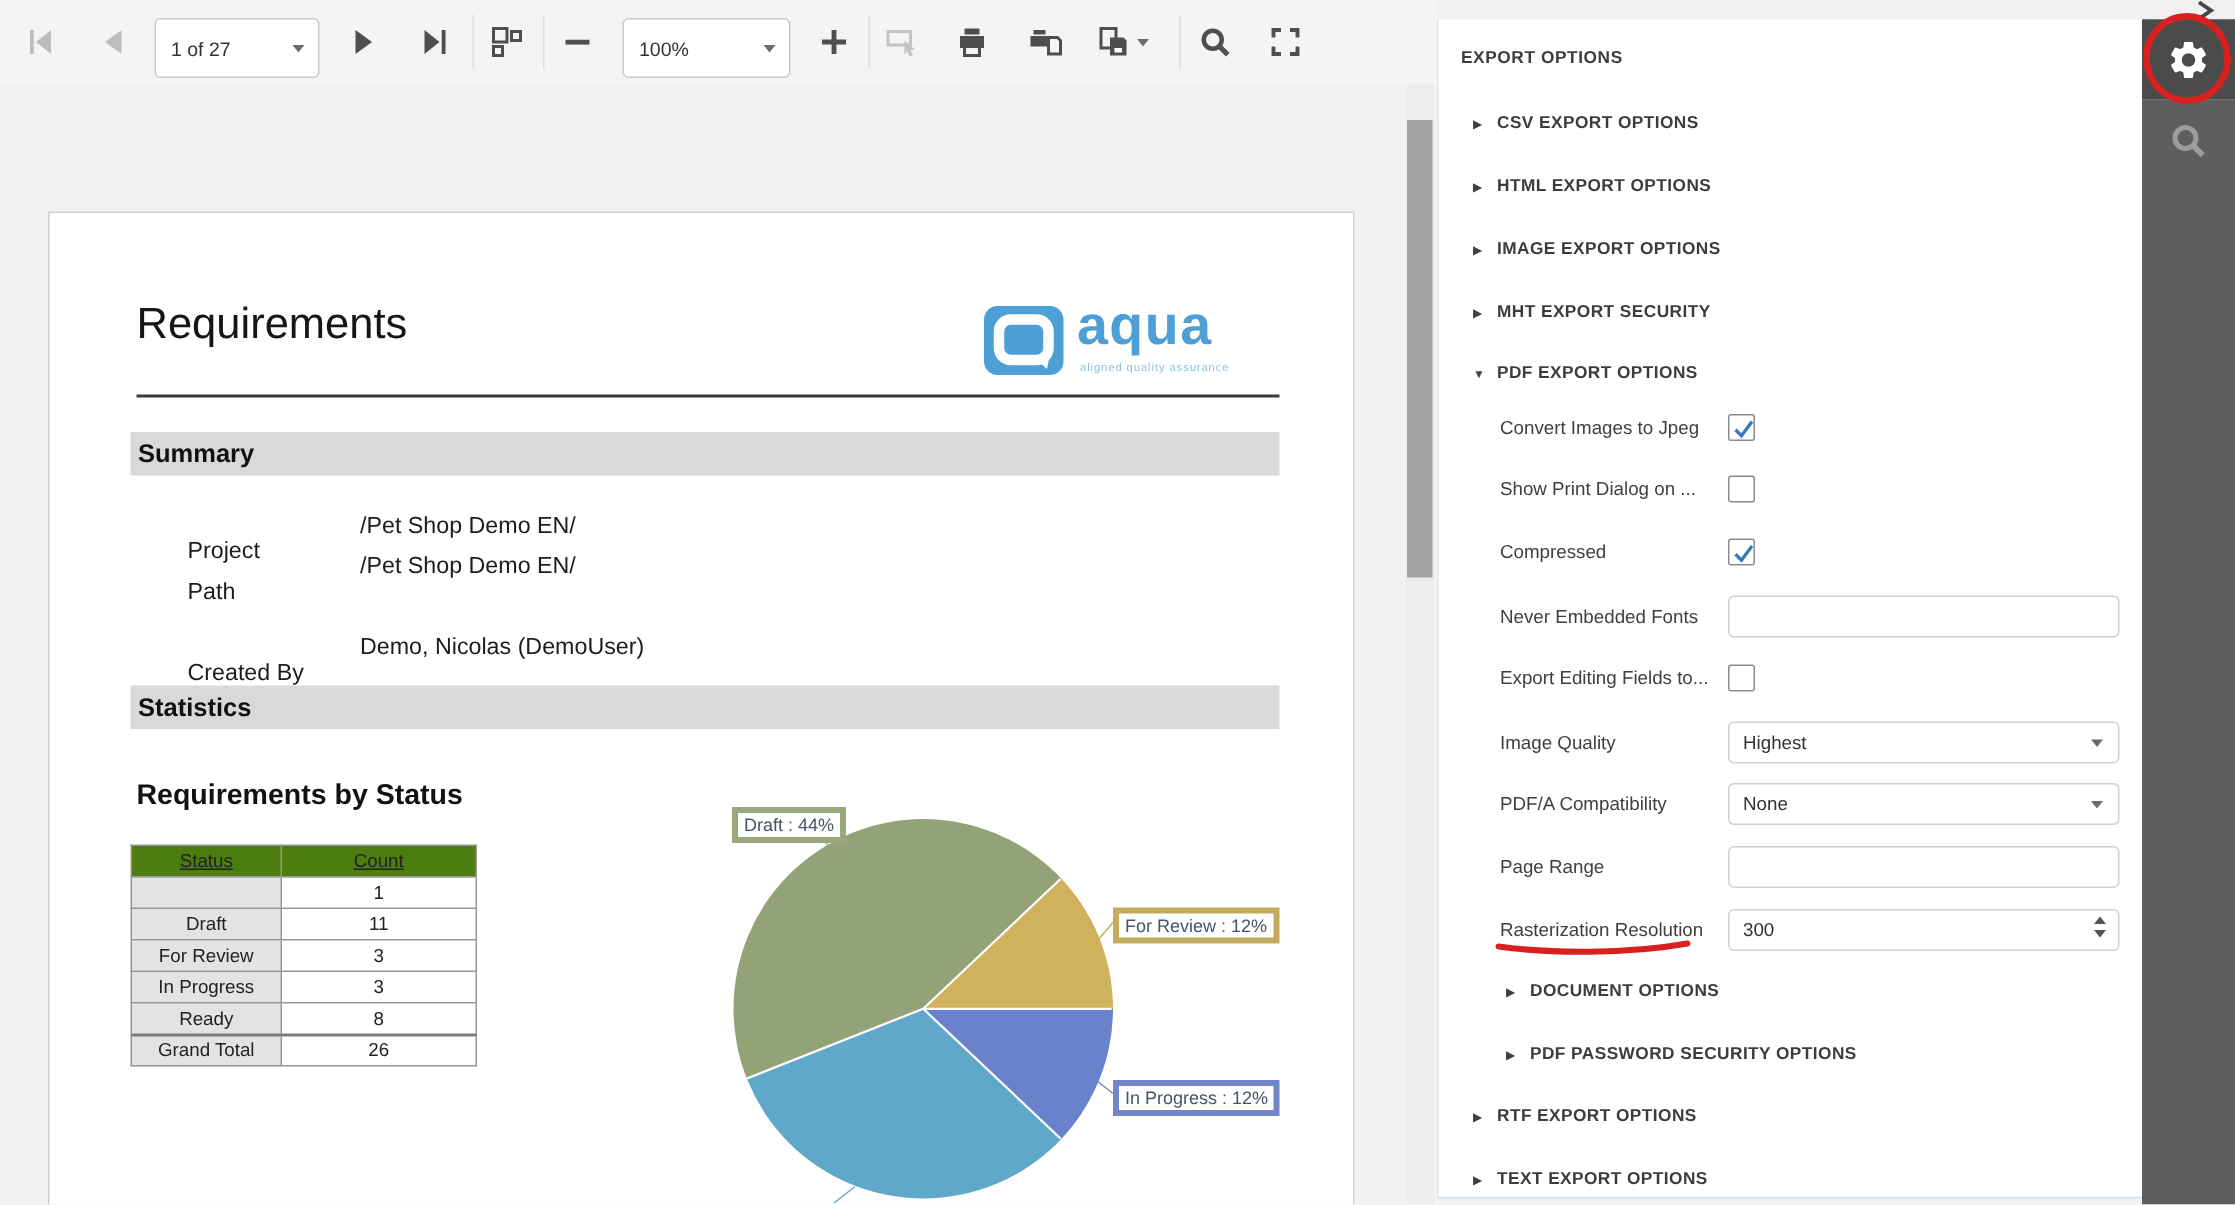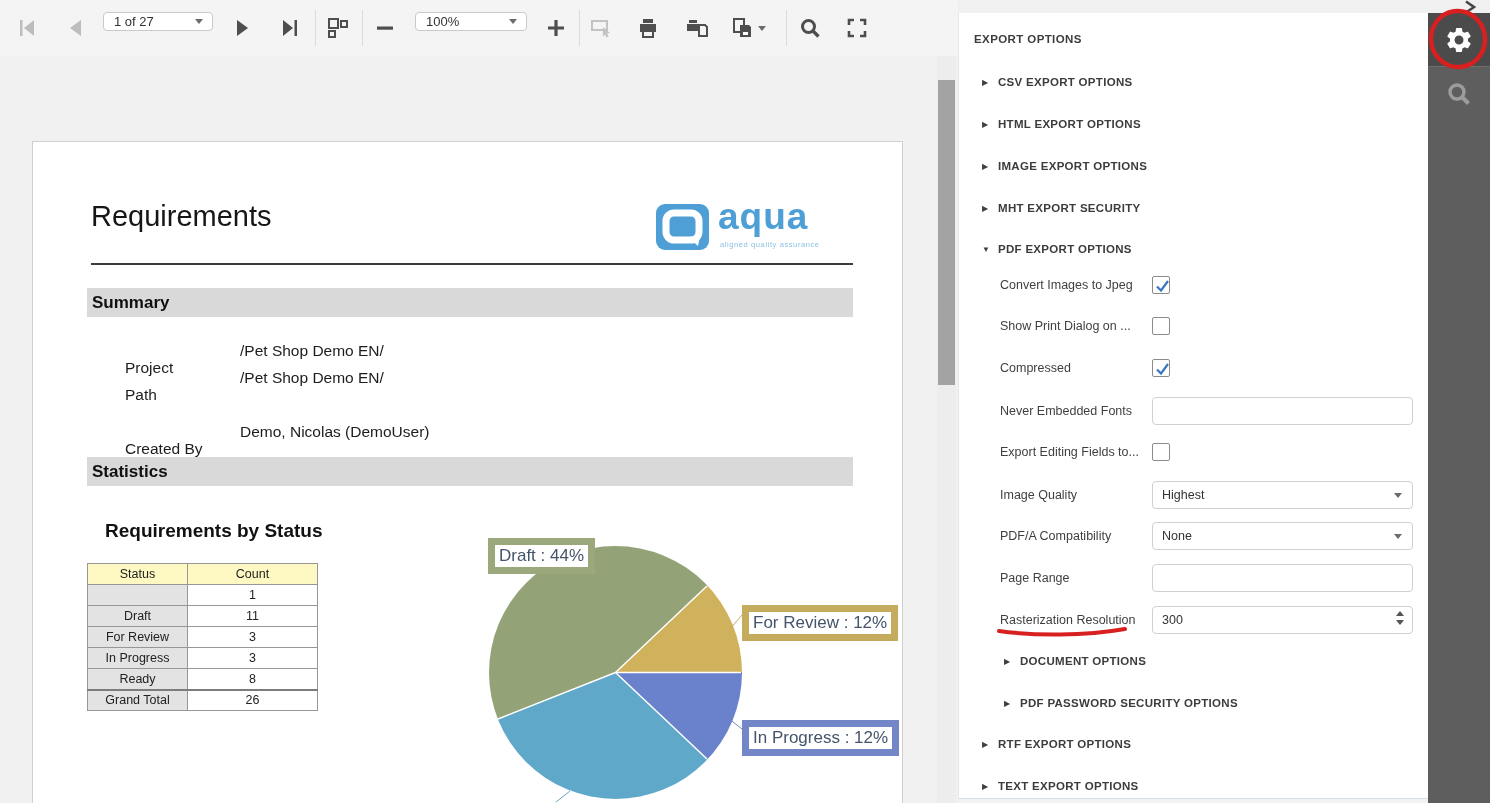--- a/index.html
+++ b/index.html
@@ -4,52 +4,52 @@
 <style>
   * { margin:0; padding:0; box-sizing:border-box; }
   html,body { width:1490px; height:803px; overflow:hidden;
     font-family:"Liberation Sans", sans-serif; background:#f2f2f2; }
   #stage { position:relative; width:1490px; height:803px; }
 
   
   .toolbar { position:absolute; left:0; top:0; width:958px; height:56px; background:#f4f4f4; }
   .tb-btn { position:absolute; top:8px; width:40px; height:40px; display:flex; align-items:center; justify-content:center; border-radius:3px; cursor:pointer; }
   .tb-sep { position:absolute; top:10px; width:1px; height:36px; background:#dcdcdc; }
-  .tb-select { position:absolute; top:12px; height:19px; background:#fff; border:1px solid #c9c9c9; border-radius:4px; display:flex; align-items:center; padding:0 10px; font-size:13px; color:#333; cursor:pointer; }
+  .tb-select { position:absolute; top:12px; height:40px; background:#fff; border:1px solid #c9c9c9; border-radius:4px; display:flex; align-items:center; padding:0 10px; font-size:13px; color:#333; cursor:pointer; }
   .tb-select .sel-caret { position:absolute; right:9px; }
   .caret-down { width:0; height:0; border-left:4px solid transparent; border-right:4px solid transparent; border-top:5px solid #6b6b6b; display:inline-block; }
 
   
   .viewer { position:absolute; left:0; top:56px; width:937px; height:747px; background:#f1f1f1; }
   .scrollbar { position:absolute; left:937px; top:56px; width:19px; height:747px; background:#ededed; }
   .scroll-thumb { position:absolute; left:1px; top:24px; width:17px; height:305px; background:#a3a3a3; }
 
   .page { position:absolute; left:32px; top:85px; width:871px; height:717px; background:#fff; border:1px solid #cfcfcf; overflow:hidden; }
   .rpt-title { position:absolute; left:58px; top:58px; font-size:29px; color:#161616; }
   .logo { position:absolute; left:623px; top:62px; width:200px; height:46px; }
   .logo-sq { position:absolute; left:0; top:0; width:53px; height:46px; border-radius:9px; }
   .logo-word { position:absolute; left:62px; top:-8px; font-size:37px; font-weight:bold; letter-spacing:1px; }
   .logo-tag { position:absolute; left:64px; top:36px; font-size:7.5px; letter-spacing:.6px; }
   .title-rule { position:absolute; left:58px; top:121px; width:762px; height:2px; background:#3a3a3a; }
 
   .sec-bar { position:absolute; left:54px; width:766px; height:29px; background:#d9d9d9; display:flex; align-items:center; padding-left:5px; font-size:17px; font-weight:bold; color:#101010; }
   .sum-row { position:absolute; left:92px; height:27px; font-size:15.5px; color:#1c1c1c; display:flex; align-items:center; }
   .sum-row .lab { width:115px;margin-top:34px; }
 
-  .chart-title { position:absolute; left:58px; top:378px; font-size:19px; font-weight:bold; color:#111;margin-left:14px; }
+  .chart-title { position:absolute; left:58px; top:378px; font-size:19px; font-weight:bold; color:#111; }
   table.status { position:absolute; left:54px; top:421px; border-collapse:collapse; font-size:12.5px; color:#222; }
   table.status td, table.status th { border:1px solid #979797; text-align:center; height:21px; font-weight:normal; }
   table.status .c-status { width:100px; background:#e3e3e3; }
   table.status .c-count { width:130px; background:#fff; }
-  table.status tr.hdr td { background:#fef9c3; }
+  table.status tr.hdr td { background:#4d7c0f;text-decoration:underline; }
   table.status { border:1px solid #7c7c7c; }
   table.status tr.total td { border-top:2px solid #7c7c7c; }
 
   .pie { position:absolute; left:456px; top:404px; width:253px; height:253px; border-radius:50%; }
-  .callout { position:absolute; background:#fff; border:7px solid #f9a8d4; font-size:17px; color:#44546a; padding:1px 4px; white-space:nowrap; }
+  .callout { position:absolute; background:#fff; border:4px solid #f9a8d4; font-size:12px; color:#44546a; padding:1px 4px; white-space:nowrap; }
   .page-overlay { position:absolute; left:0; top:0; width:871px; height:717px; pointer-events:none; }
 
   
   .panel { position:absolute; left:958px; top:13px; width:470px; height:786px; background:#fff; border-left:1px solid #e5e5e5; border-bottom:1px solid #cfe0ee; }
   .panel-title { position:absolute; left:15px; top:20px; font-size:11.5px; font-weight:bold; color:#3c3c3c; letter-spacing:.4px; }
   .sec-row { position:absolute; height:16px; display:flex; align-items:center; cursor:pointer; }
   .sec-row .arrow { font-size:8px; color:#3f3f3f; width:16px; }
   .sec-row .sec-lab { font-size:11.5px; font-weight:bold; color:#3c3c3c; letter-spacing:.3px; }
   .lv1 { left:23px; } .lv2 { left:45px; }
 

